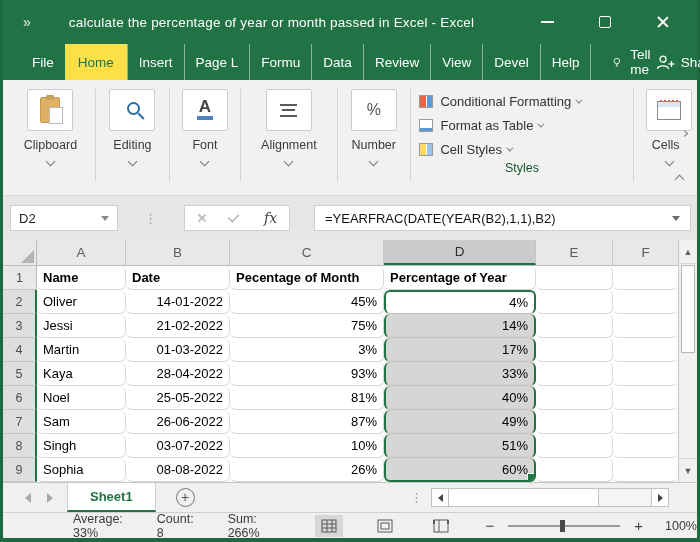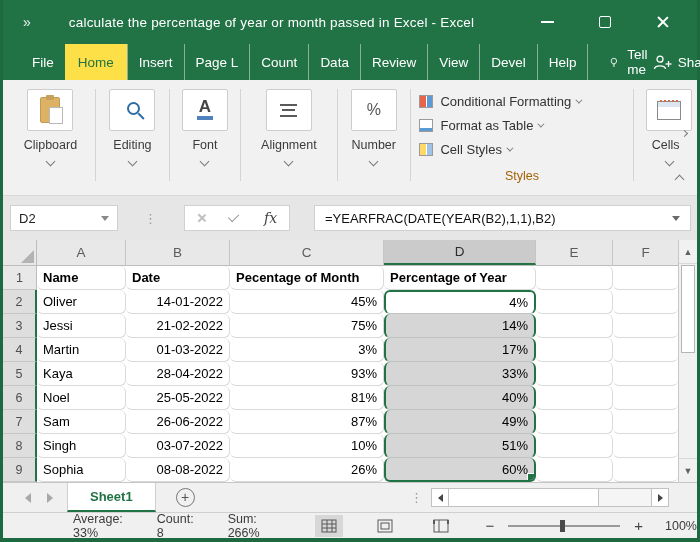--- a/index.html
+++ b/index.html
@@ -47,21 +47,21 @@
   .icon-font .bar { display:block; width:16px; height:4px; background:#4f81bd; margin-top:2px; }
   .icon-align { width:17px; height:13px; border-top:2px solid #5a5a5a; border-bottom:2px solid #5a5a5a; position:relative; }
   .icon-align::after { content:""; position:absolute; top:3.5px; left:2px; width:13px; height:2px; background:#5a5a5a; }
   .icon-percent { font-size:16px; color:#555; }
   .sitem { display:flex; align-items:center; height:24px; width:100%; padding-left:2px; }
   .sitem .slabel { font-size:13px; color:#333; margin-left:7px; white-space:nowrap; }
   .sicon { width:14px; height:13px; border:1px solid #9a9a9a; flex-shrink:0; }
   .sicon.cf { background:linear-gradient(90deg,#e8654a 0 6px,#fff 6px 7px,#5b9bd5 7px); }
   .sicon.fat { background:linear-gradient(#fff 0 8px,#5b9bd5 8px); }
   .sicon.cs { background:linear-gradient(90deg,#ffd966 0 6px,#fff 6px 7px,#9dc3e6 7px); }
-  .styles-caption { font-size:12.5px; color:#a16207; margin-top:8px; }
+  .styles-caption { font-size:12.5px; color:#14532d; }
   .icon-cells { width:24px; height:19px; border:1px solid #8a8a8a; background:linear-gradient(#dce6f1 0 5px,#fff 5px); position:relative; }
   .icon-cells::before { content:""; position:absolute; top:-2px; left:2px; right:2px; border-top:2px dotted #d26b4a; }
   .cells-label-wrap { display:flex; align-items:flex-start; }
 
   
   .fbar { height:44px; background:#e6e6e6; display:flex; align-items:center; padding:0 6px 0 7px; flex-shrink:0;gap:18px; }
   .namebox { width:108px; height:26px; background:#fff; border:1px solid #d0d0d0; display:flex; align-items:center; padding:0 8px; font-size:13px; color:#222; }
   .namebox .dd { margin-left:auto; width:0; height:0; border-left:4px solid transparent; border-right:4px solid transparent; border-top:5px solid #8a8a8a; }
   .fdots { color:#9a9a9a; font-size:13px; margin:0 8px; letter-spacing:1px; }
   .fbtns { width:106px; height:26px; background:#fff; border:1px solid #d0d0d0; display:flex; align-items:center; justify-content:space-around; }
@@ -147,21 +147,21 @@
           <span class="close-glyph"></span>
         </div>
     </div>
   </div>
 
   <div class="tabsrow">
     <div class="rtab">File</div>
     <div class="rtab active">Home</div>
     <div class="rtab sep">Insert</div>
     <div class="rtab sep">Page L</div>
-    <div class="rtab sep">Count</div>
+    <div class="rtab sep">Formu</div>
     <div class="rtab sep">Data</div>
     <div class="rtab sep">Review</div>
     <div class="rtab sep">View</div>
     <div class="rtab sep">Devel</div>
     <div class="rtab sep lastsep">Help</div>
     <div class="tellme">
       <svg width="13" height="19" viewBox="0 0 13 19">
           <circle cx="6.5" cy="7" r="4.6" fill="none" stroke="#ffffff" stroke-width="1.4"></circle>
           <line x1="4.6" y1="13.4" x2="8.4" y2="13.4" stroke="#ffffff" stroke-width="1.4"></line>
           <line x1="5" y1="15.6" x2="8" y2="15.6" stroke="#ffffff" stroke-width="1.4"></line>

